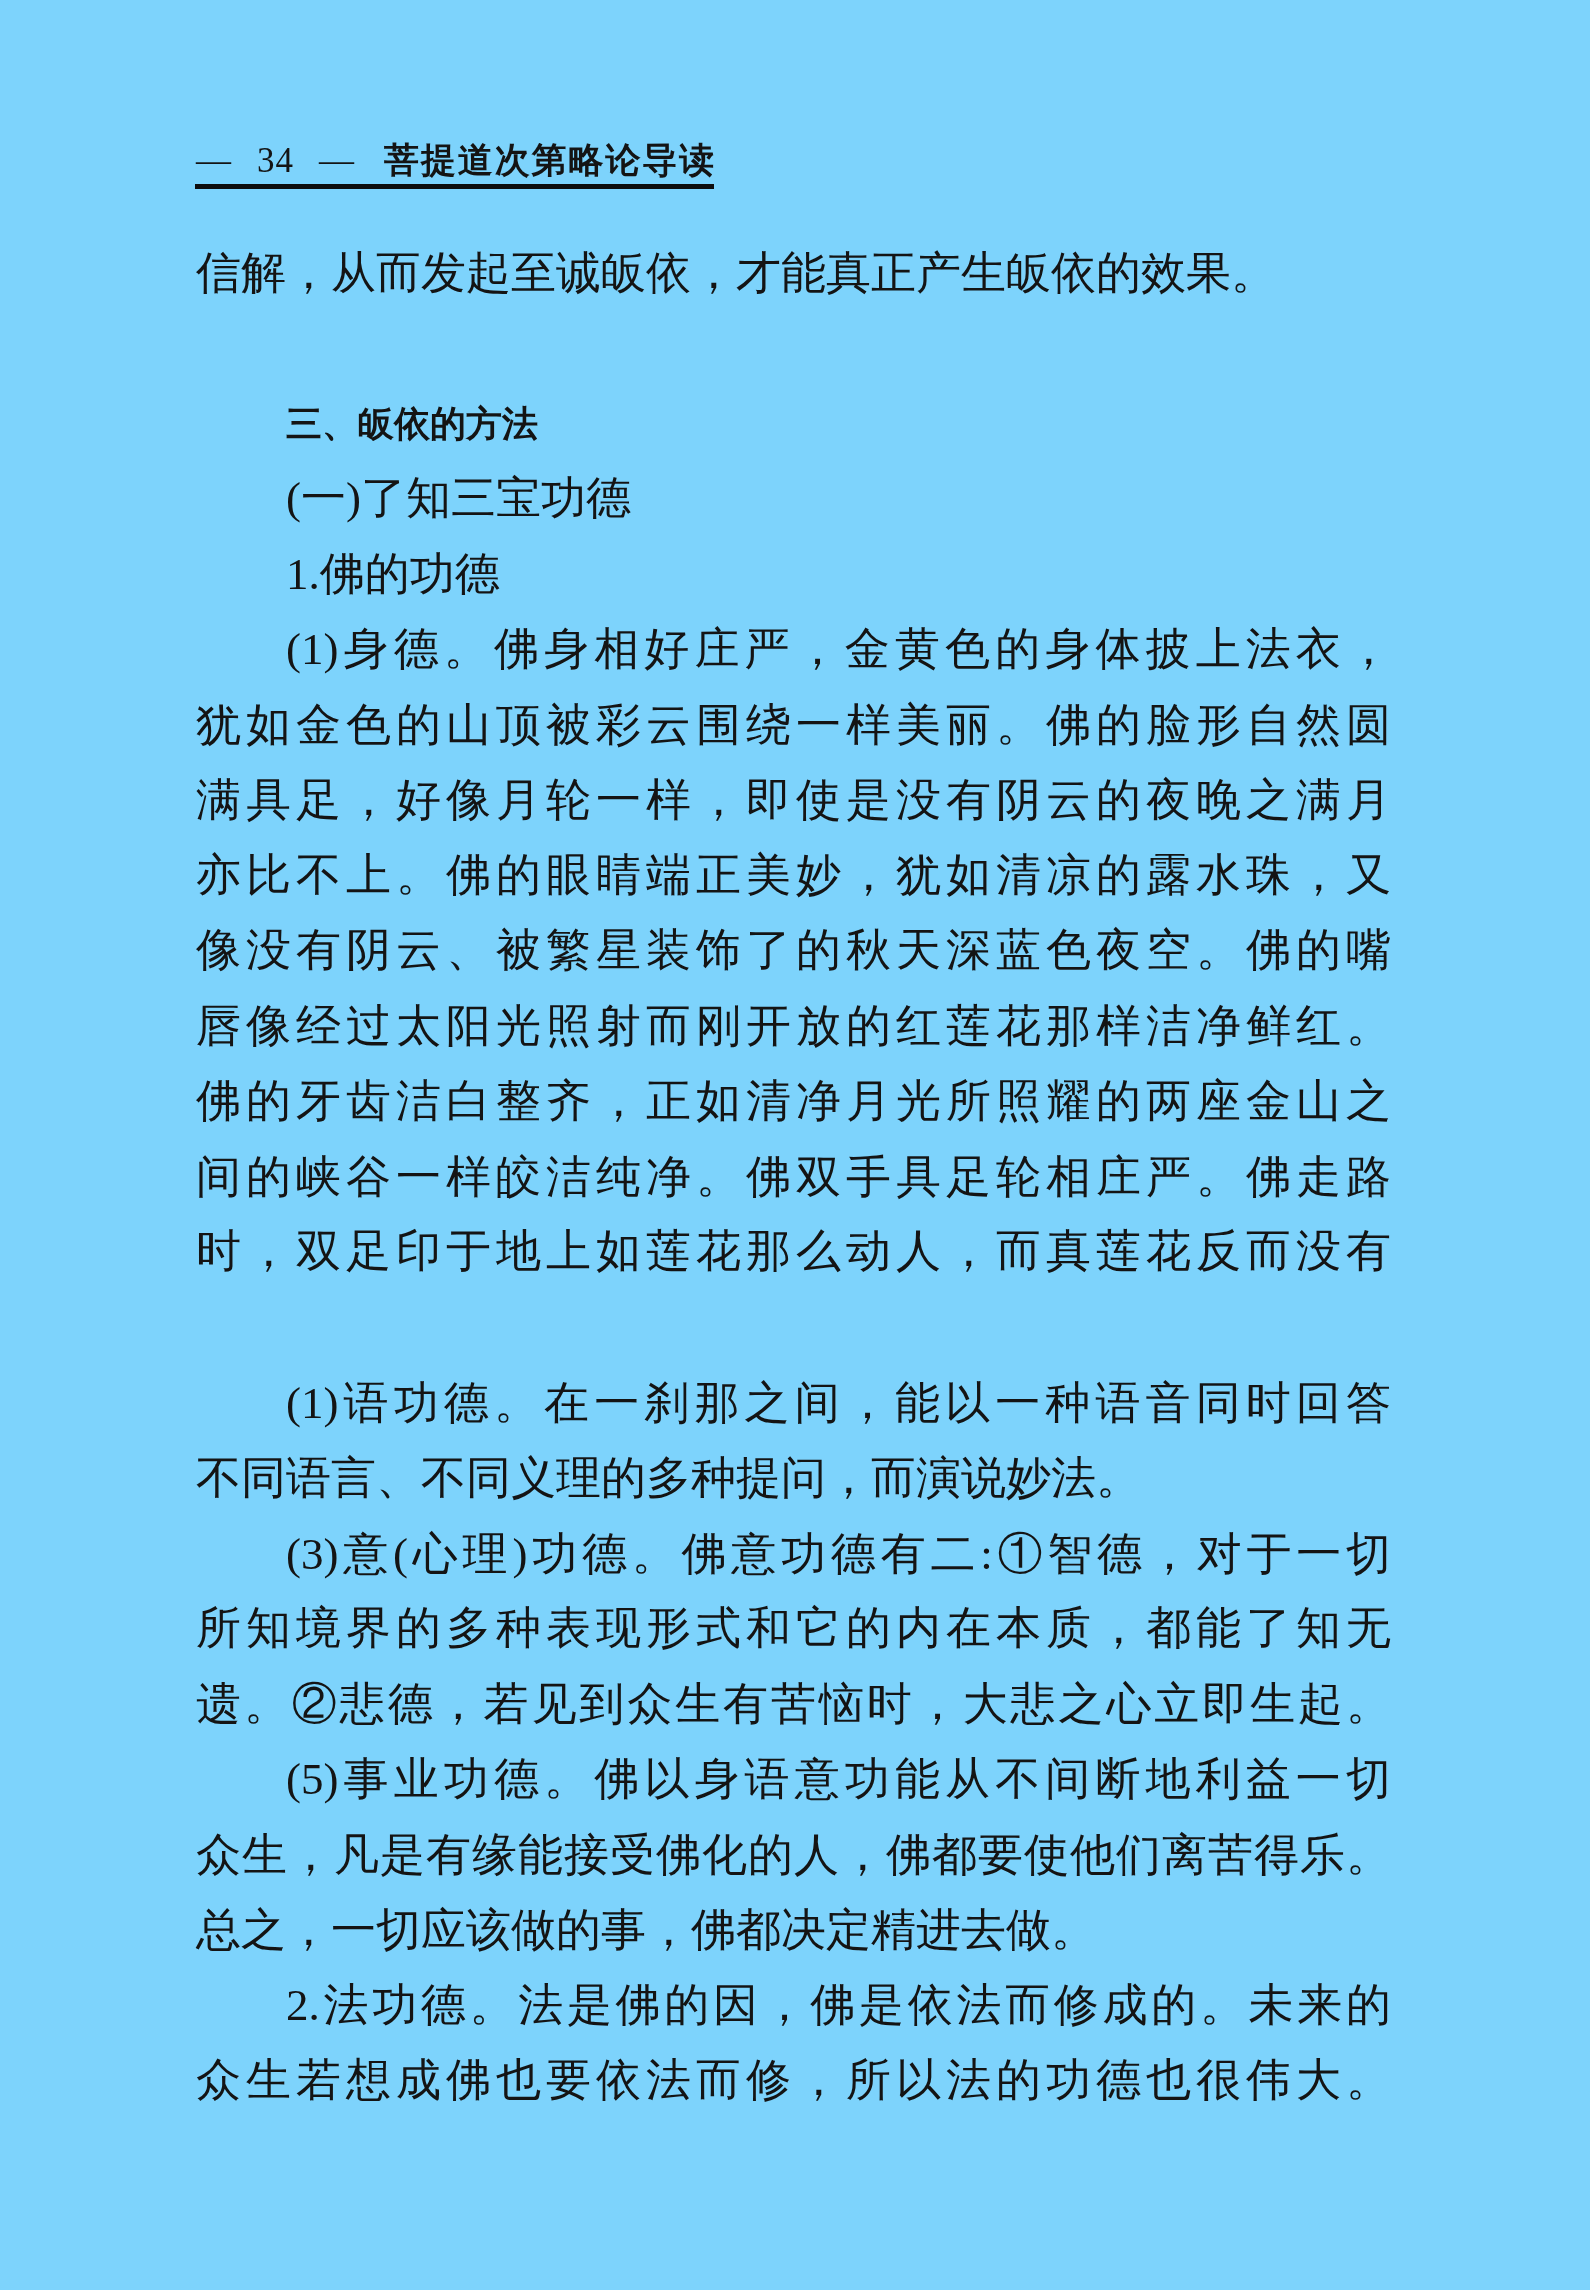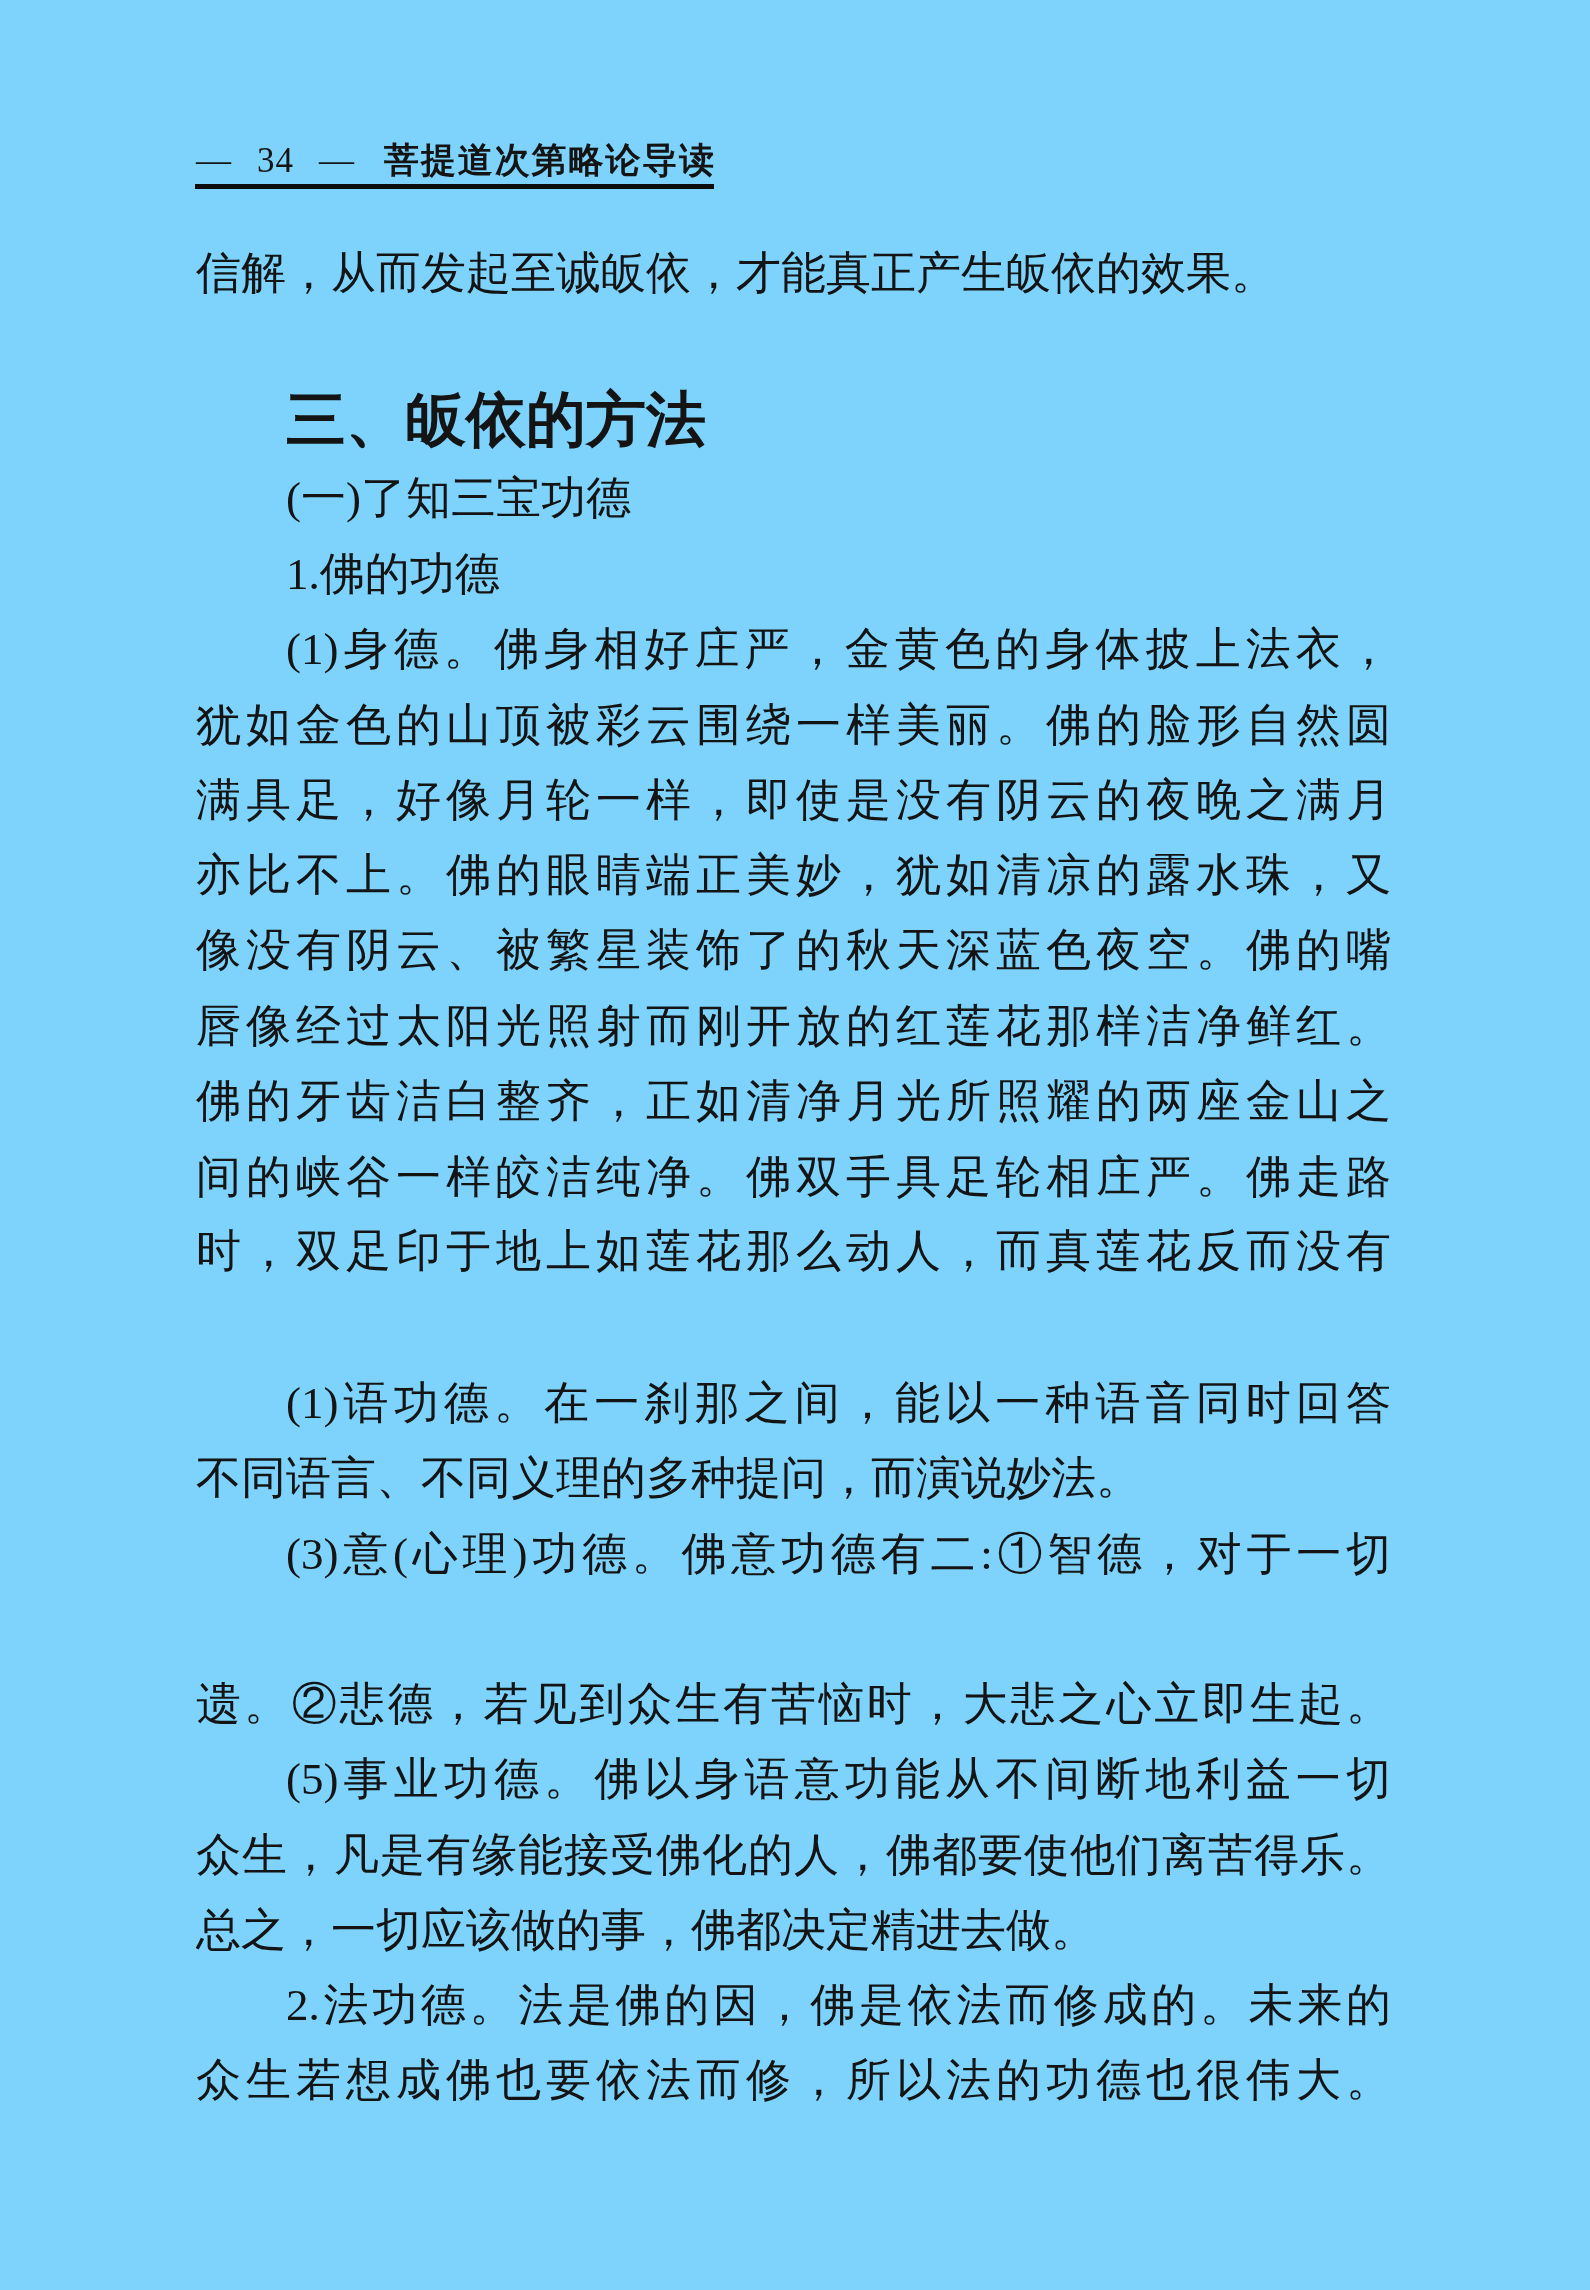--- a/index.html
+++ b/index.html
@@ -61,23 +61,23 @@
   }
   .justify {
     text-align: justify;
     text-align-last: justify;
     text-justify: inter-character;
   }
   .indent {
     text-indent: 90px;
   }
   .heading {
-    font-family: Liberation Mono, monospace;
+    font-family: Liberation Serif, serif;
     font-weight: bold;
-    font-size: 60px;
+    font-size: 36px;
   }
 </style>
 </head>
 <body>
 
 <div class="page">
 
   <div class="running-head">
     <span>—</span><span class="num">34</span><span>—</span><span class="title">菩提道次第略论导读</span>
   </div>
@@ -92,20 +92,21 @@
   <div class="line justify" style="top:773px">满具足，好像月轮一样，即使是没有阴云的夜晚之满月</div>
   <div class="line justify" style="top:848px">亦比不上。佛的眼睛端正美妙，犹如清凉的露水珠，又</div>
   <div class="line justify" style="top:923px">像没有阴云、被繁星装饰了的秋天深蓝色夜空。佛的嘴</div>
   <div class="line justify" style="top:999px">唇像经过太阳光照射而刚开放的红莲花那样洁净鲜红。</div>
   <div class="line justify" style="top:1074px">佛的牙齿洁白整齐，正如清净月光所照耀的两座金山之</div>
   <div class="line justify" style="top:1150px">间的峡谷一样皎洁纯净。佛双手具足轮相庄严。佛走路</div>
   <div class="line justify" style="top:1224px">时，双足印于地上如莲花那么动人，而真莲花反而没有</div>
   <div class="line indent justify" style="top:1376px">(1)语功德。在一刹那之间，能以一种语音同时回答</div>
   <div class="line" style="top:1451px">不同语言、不同义理的多种提问，而演说妙法。</div>
   <div class="line indent justify" style="top:1527px">(3)意(心理)功德。佛意功德有二:①智德，对于一切</div>
+  <div class="line justify" style="top:1601px">所知境界的多种表现形式和它的内在本质，都能了知无</div>
   <div class="line justify" style="top:1677px">遗。②悲德，若见到众生有苦恼时，大悲之心立即生起。</div>
   <div class="line indent justify" style="top:1752px">(5)事业功德。佛以身语意功能从不间断地利益一切</div>
   <div class="line justify" style="top:1828px">众生，凡是有缘能接受佛化的人，佛都要使他们离苦得乐。</div>
   <div class="line" style="top:1903px">总之，一切应该做的事，佛都决定精进去做。</div>
   <div class="line indent justify" style="top:1978px">2.法功德。法是佛的因，佛是依法而修成的。未来的</div>
   <div class="line justify" style="top:2053px">众生若想成佛也要依法而修，所以法的功德也很伟大。</div>
 
 </div>
 
 

